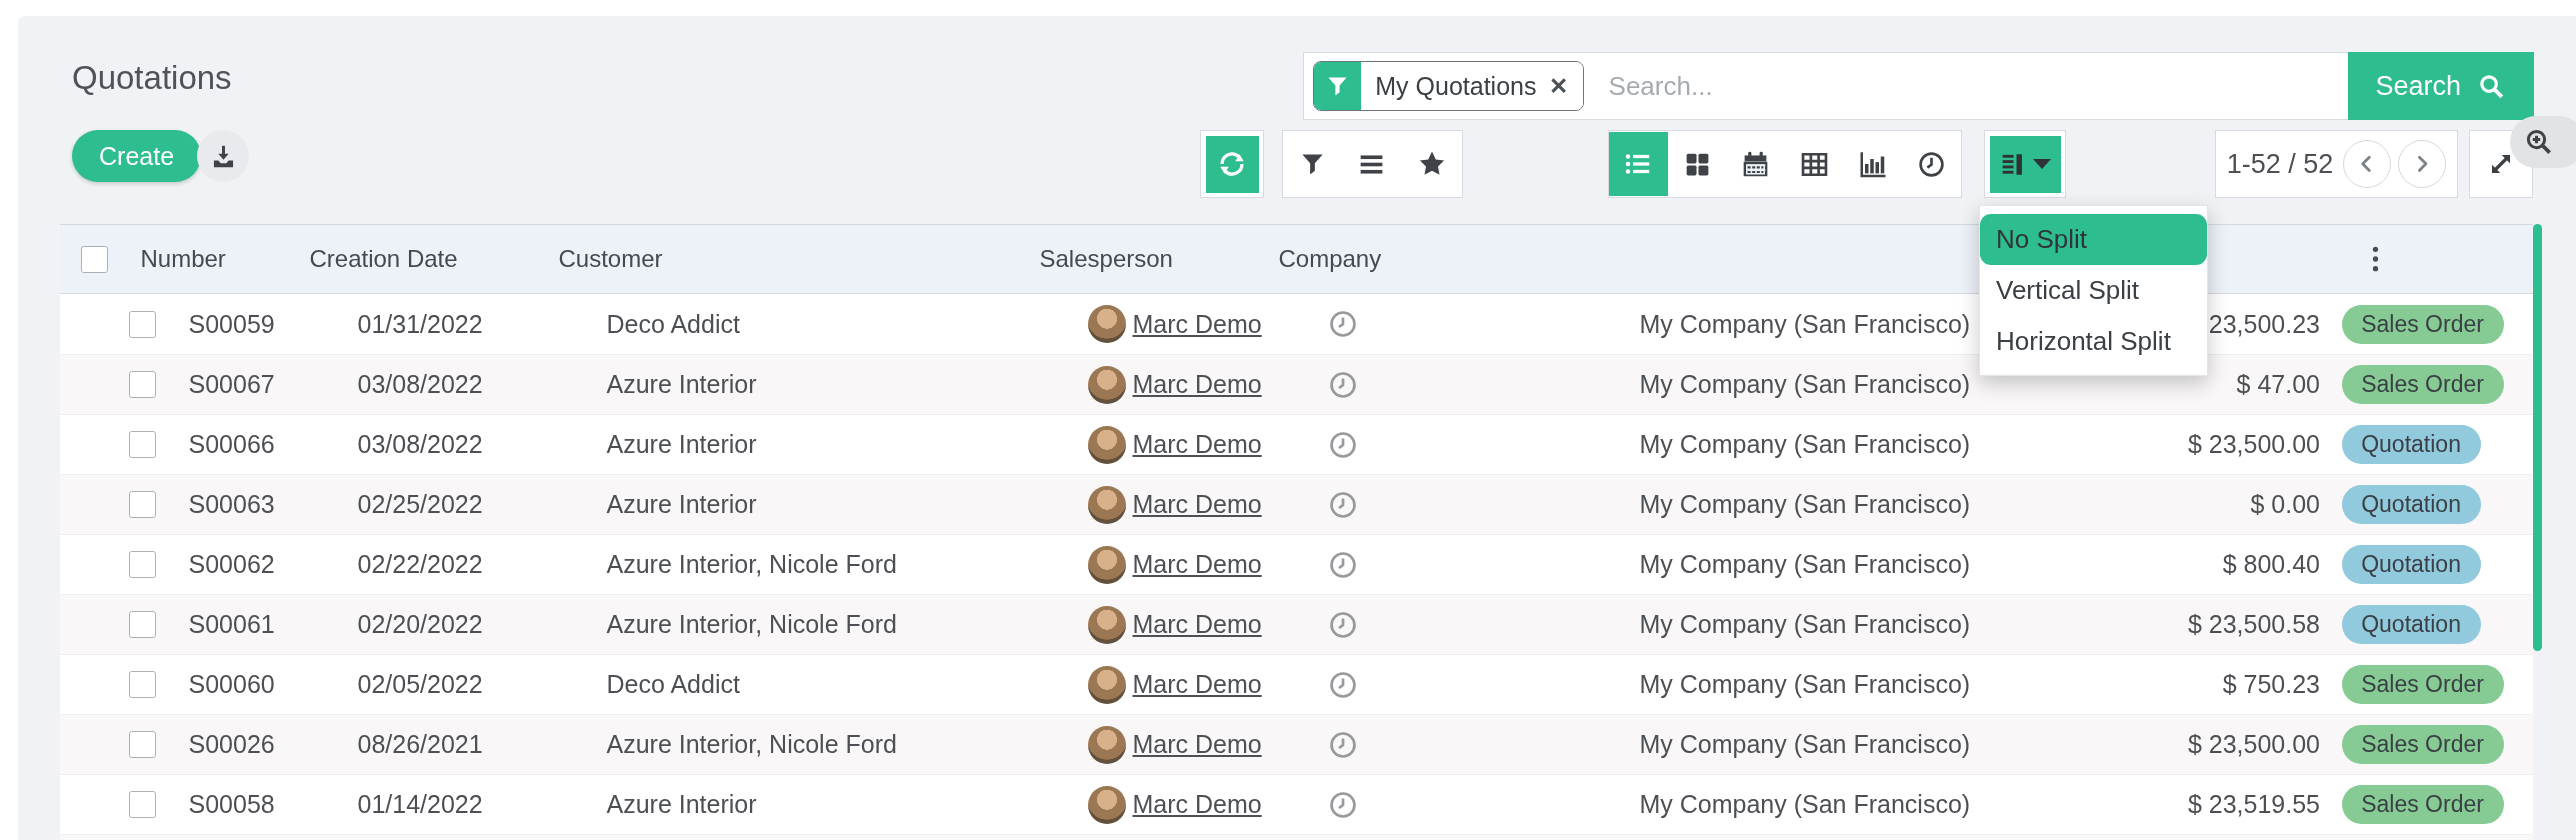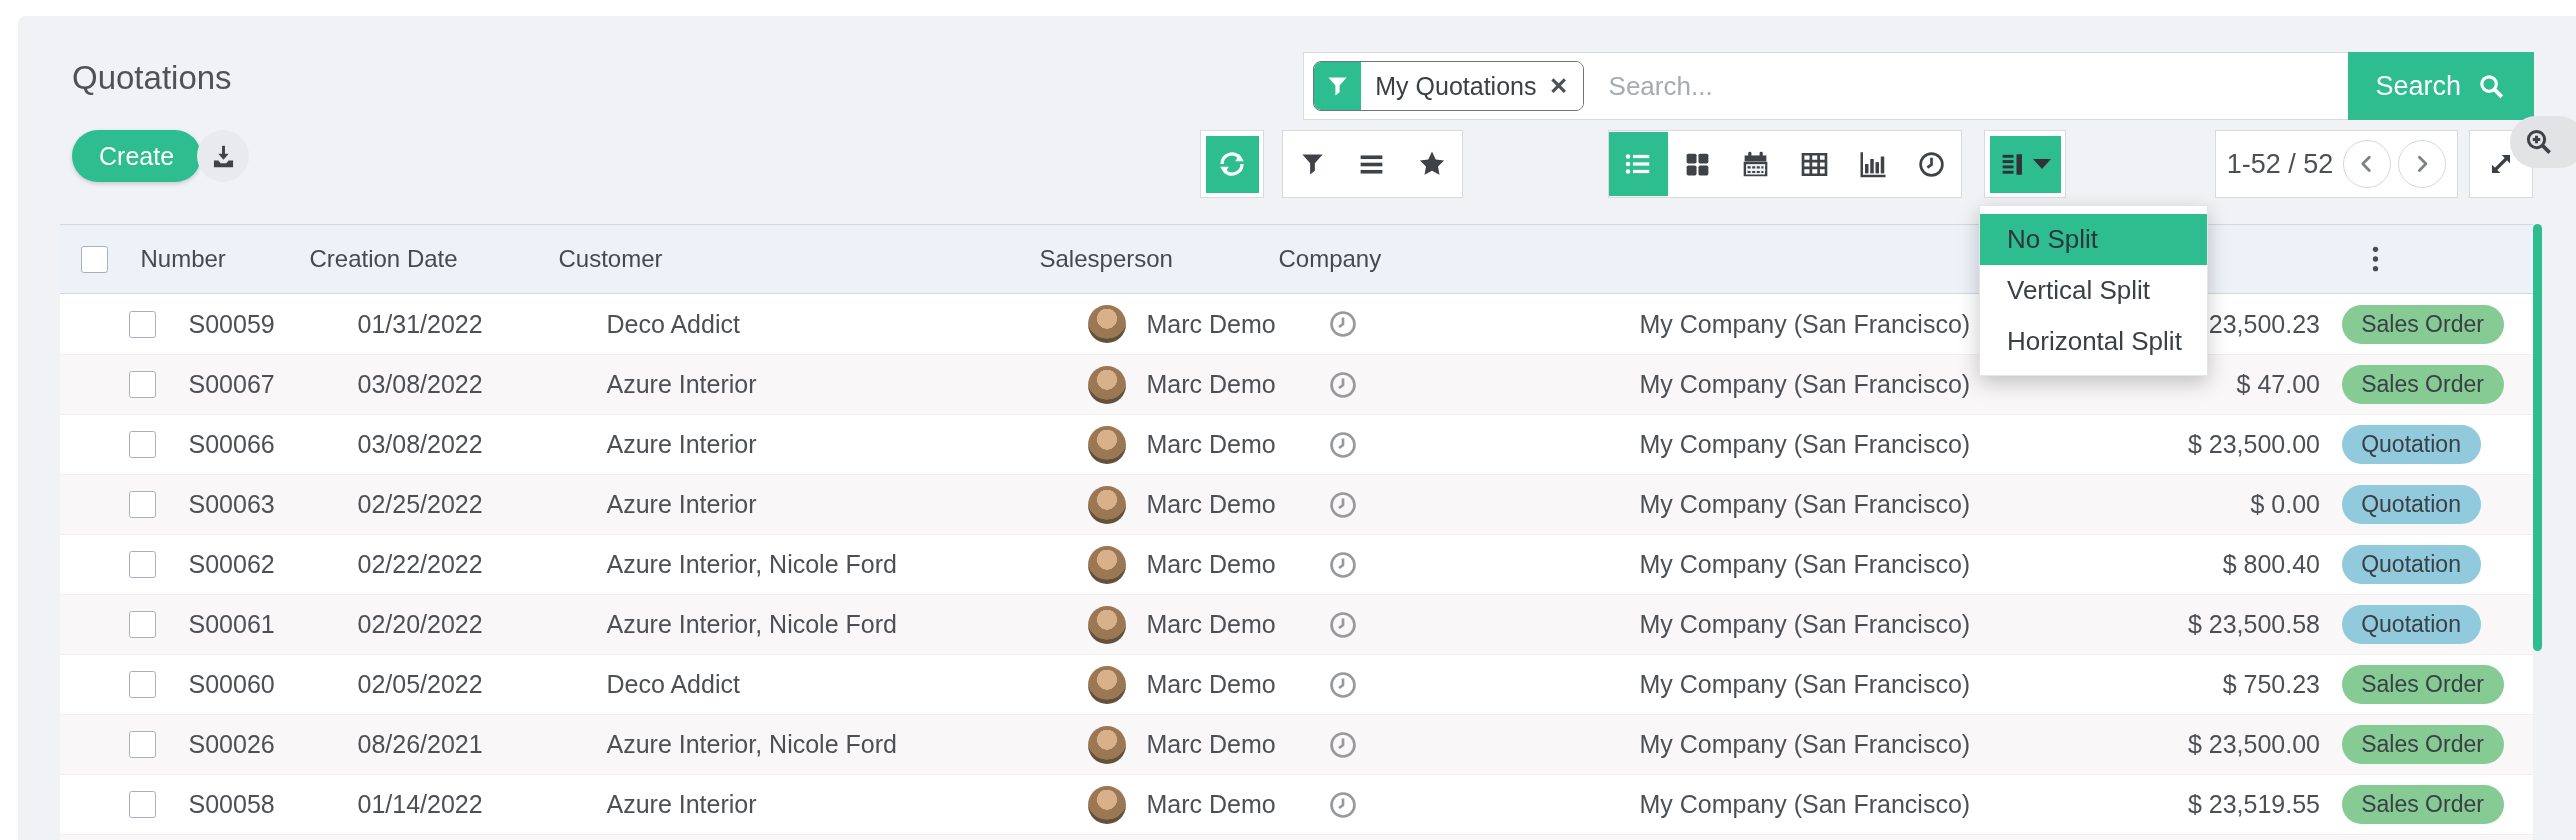--- a/index.html
+++ b/index.html
@@ -64,33 +64,33 @@
   .thead{ height:70px; background:var(--header-bg); border-top:0.9px solid #D4D7DB; border-bottom:0.9px solid #D4D7DB; }
   .cell{ padding-left:12.5px; font-size:25px; color:var(--text); white-space:nowrap; overflow:hidden; }
   .cell.head{ font-size:24px; color:#454A4F; }
   .cell.num{ text-align:right; padding-right:9px; padding-left:0; }
   .cell.center{ display:flex; justify-content:center; padding-left:0; }
   .row{ height:60px;padding-left:48px; }
   .tbody .row:nth-child(even){ background:var(--row-alt); }
   .tbody .row{ border-top:0.9px solid #EFEFEF; cursor:pointer; }
   .tbody .row:first-child{ border-top:none; }
   .checkbox{ width:27px; height:27px; border:1.8px solid #A9B0B7; border-radius:2.7px; background:#fff; cursor:pointer; }
-  .sales-cell{ display:flex; align-items:center; gap:21px; }
+  .sales-cell{ display:flex; align-items:center; gap:7px;text-decoration:underline; }
   .avatar{ width:38px; height:38px; border-radius:50%; flex:none;
     background:radial-gradient(circle at 50% 36%, #D8B089 0 32%, #9C7753 33% 64%, #63503B 65% 100%); }
   .badge{ display:inline-block; height:39px; line-height:39px; padding:0 19.7px; border-radius:19.7px;
     font-size:23px; color:var(--badge-text); }
   .badge.green{ background:var(--badge-green); }
   .badge.blue{ background:var(--badge-blue); }
   .scroll-thumb{ position:absolute; left:2515px; top:208px; width:9px; height:427px; border-radius:4.5px; background:var(--accent); }
 
   
   .dropdown{ position:absolute; left:1961px; top:189px; width:229px; background:#fff; padding:8px 0;
     border:0.9px solid #E3E5E8; box-shadow:0 7.2px 19.7px rgba(0,0,0,.22); z-index:50; }
-  .menu-item{ height:51px; line-height:51px; padding-left:27px; font-size:26px; color:#3B4045; cursor:pointer; }
+  .menu-item{ height:51px; line-height:51px; padding-left:16px; font-size:26px; color:#3B4045; cursor:pointer;border-radius:11px; }
   .menu-item.active{ background:var(--accent); color:#2F363B; }
 
   svg{ display:block; }
 </style>
 </head>
 <body>
 
 <div class="panel">
 
   <h1 class="page-title">Quotations</h1>

